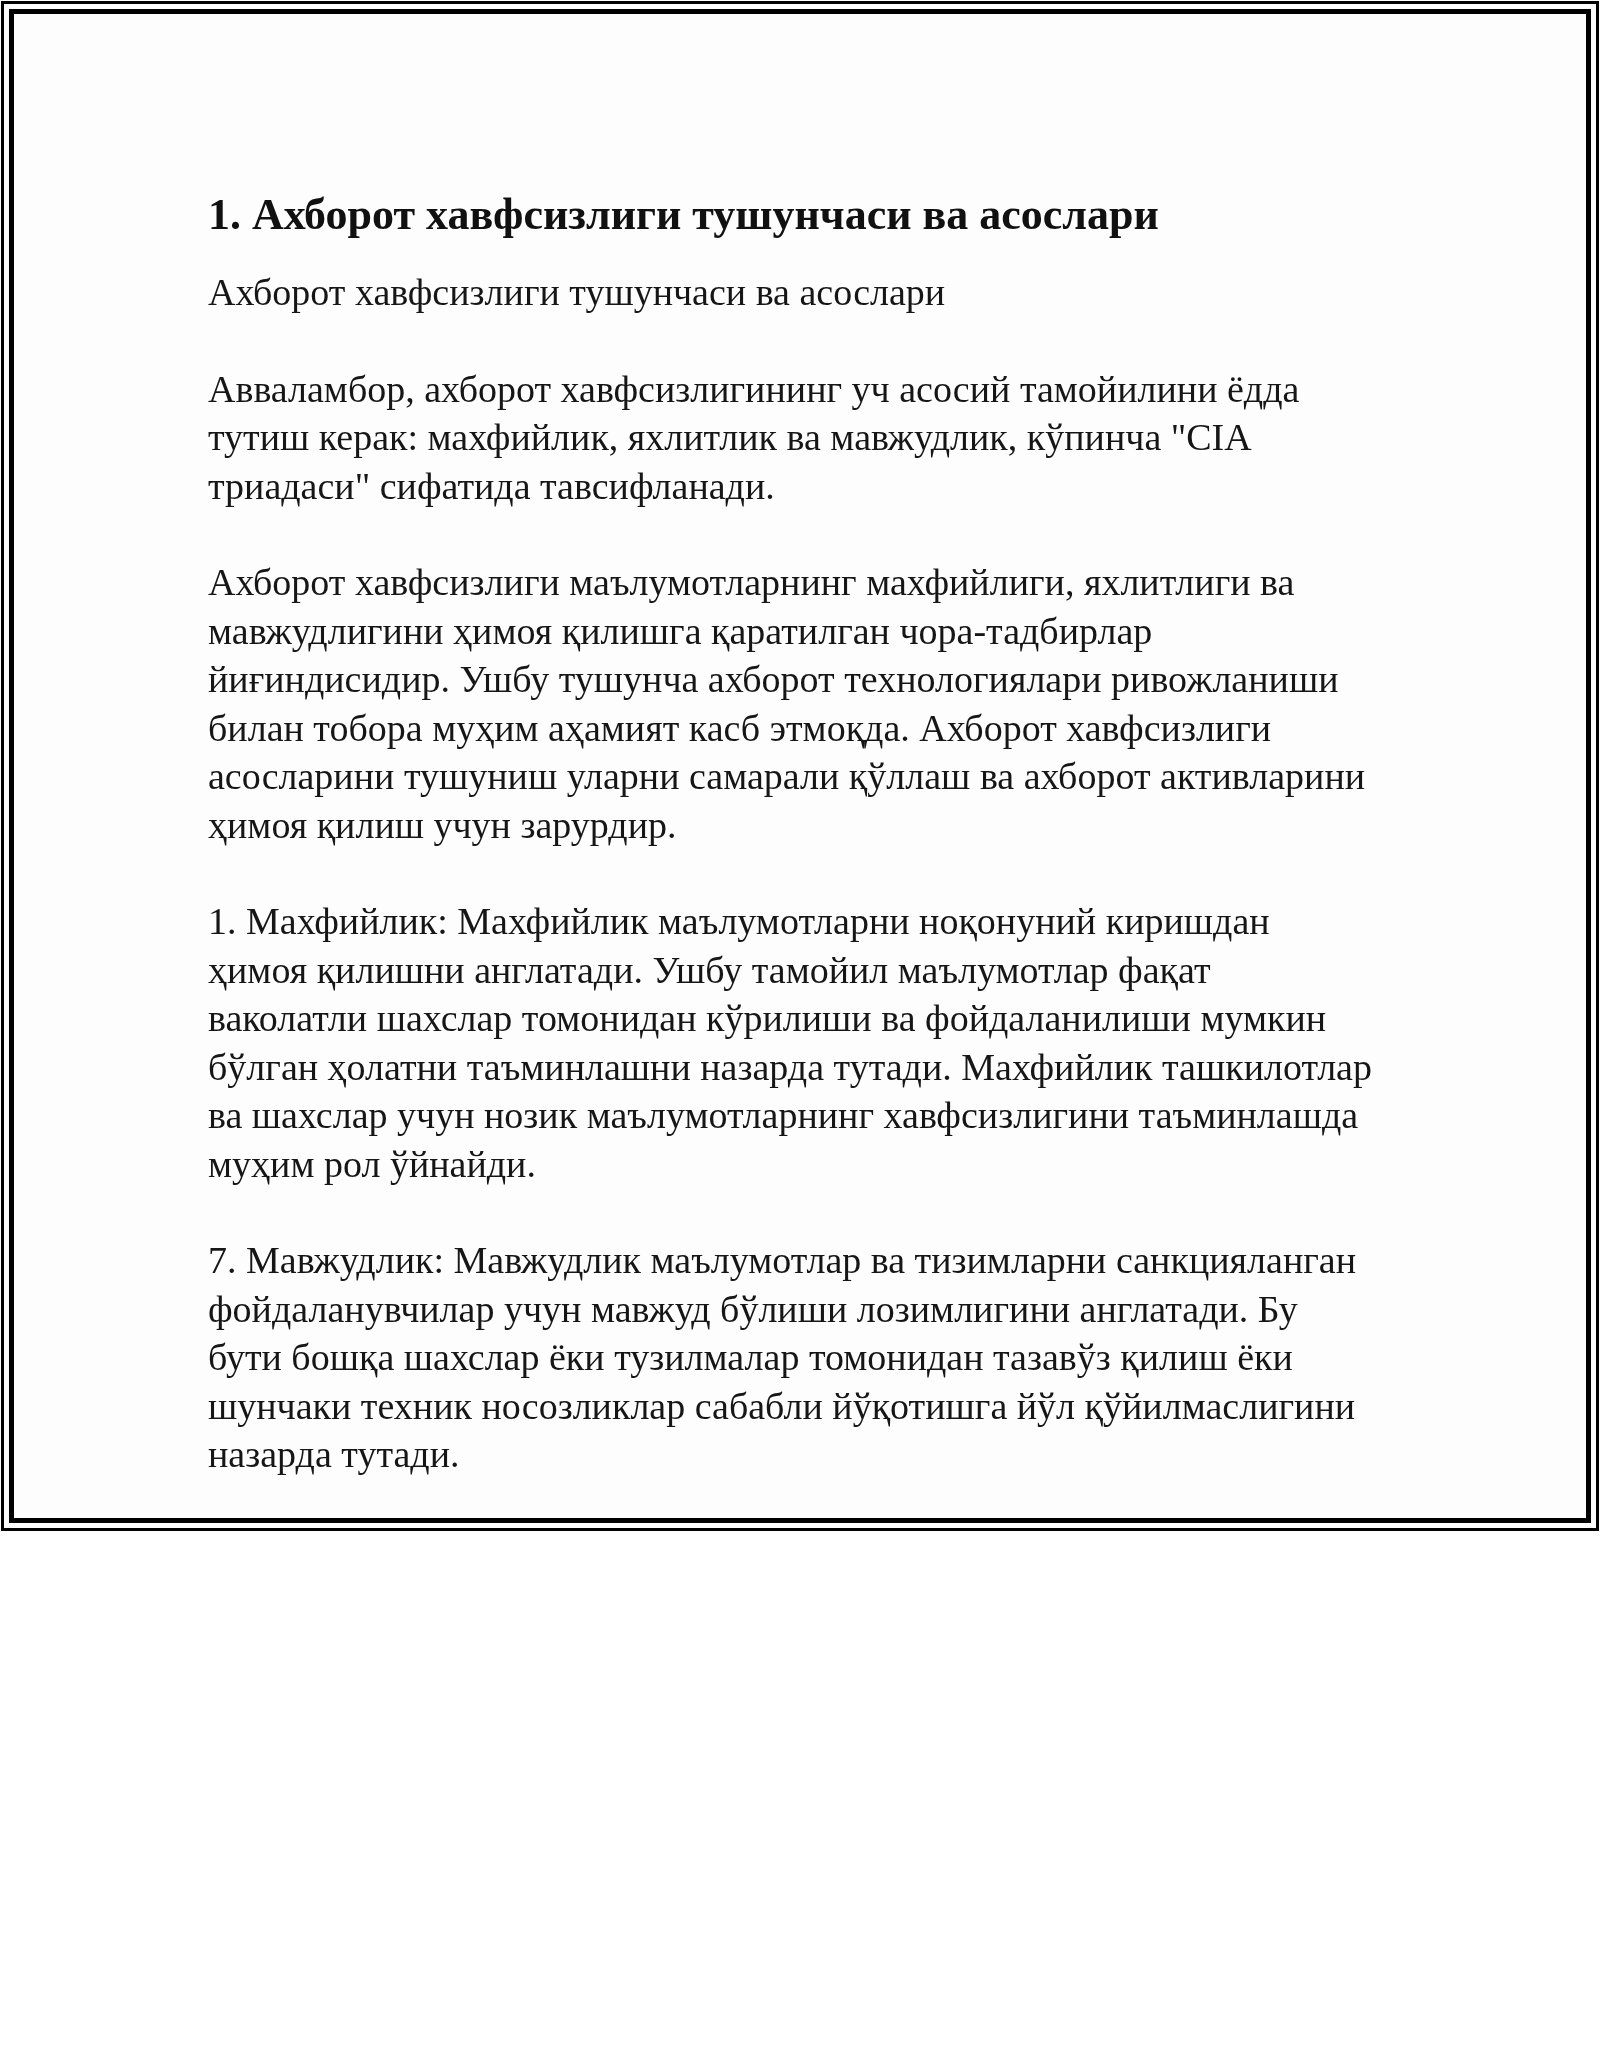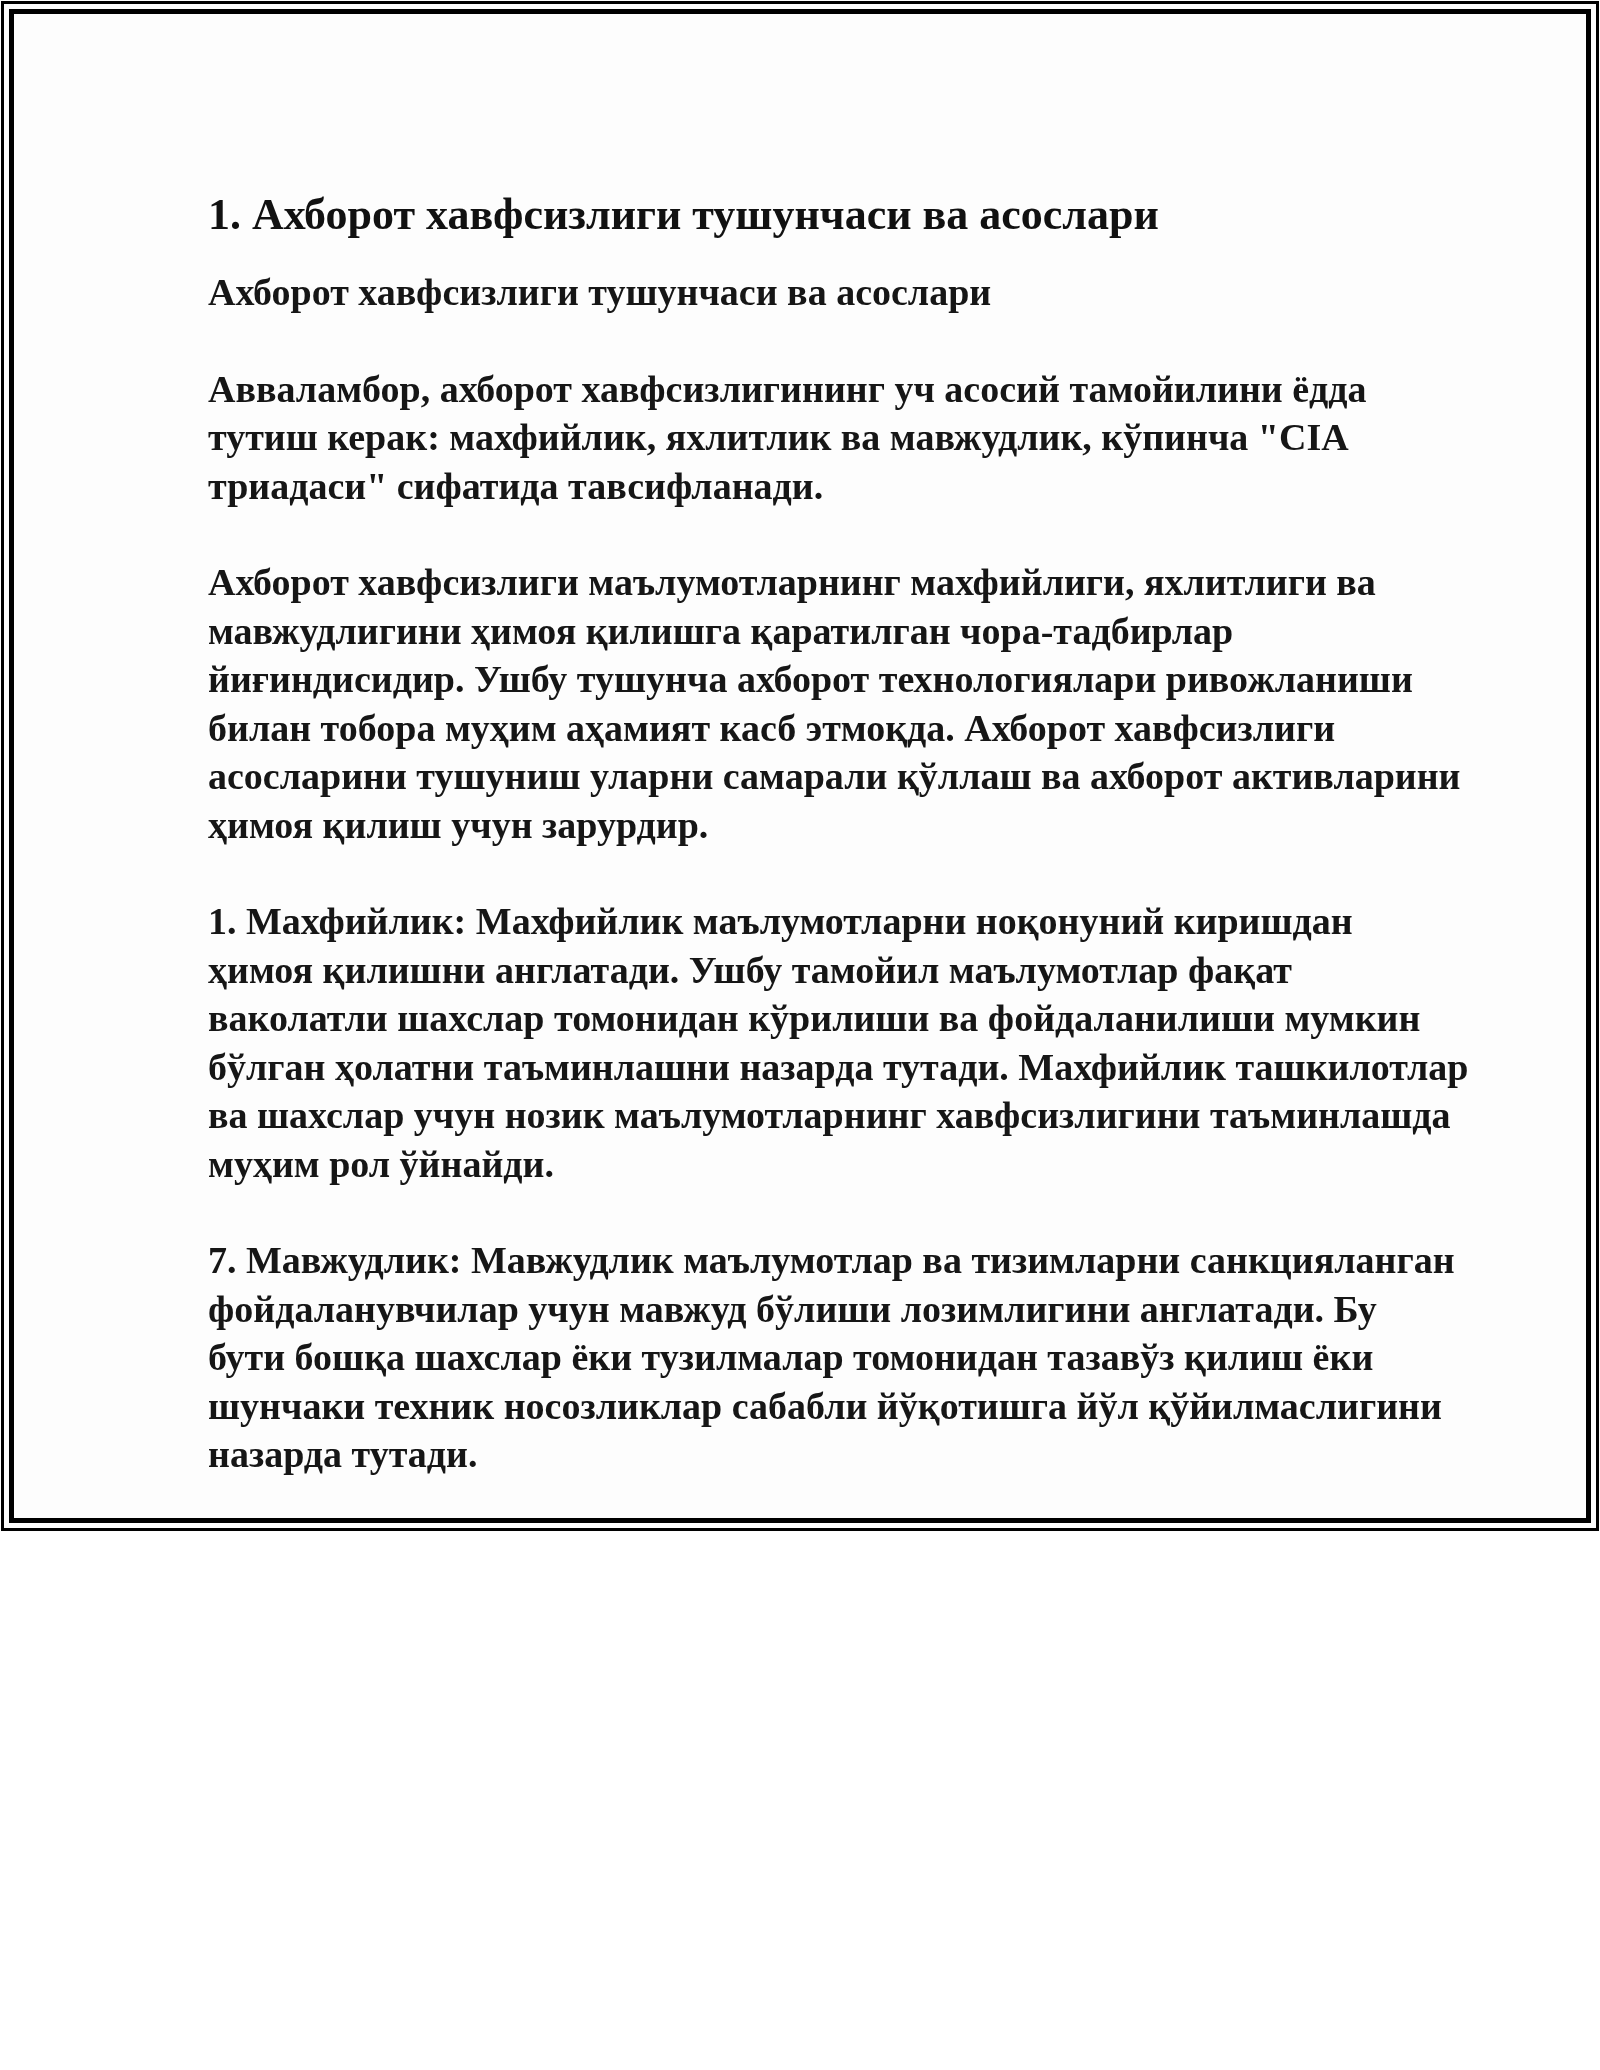--- a/index.html
+++ b/index.html
@@ -38,21 +38,21 @@
     margin: 0 0 25px 0;
     font-size: 44px;
     line-height: 57px;
     font-weight: 700;
     color: #111111;
   }
   .para {
     margin: 0 0 48px 0;
     font-size: 38px;
     line-height: 48.5px;
-    font-weight: 700;
+    font-weight: 400;
     white-space: pre-line;
     color: #161616;
   }
 </style>
 </head>
 <body>
 
 <div class="page">
   <div class="frame-outer"></div>
   <div class="frame-inner"></div>

